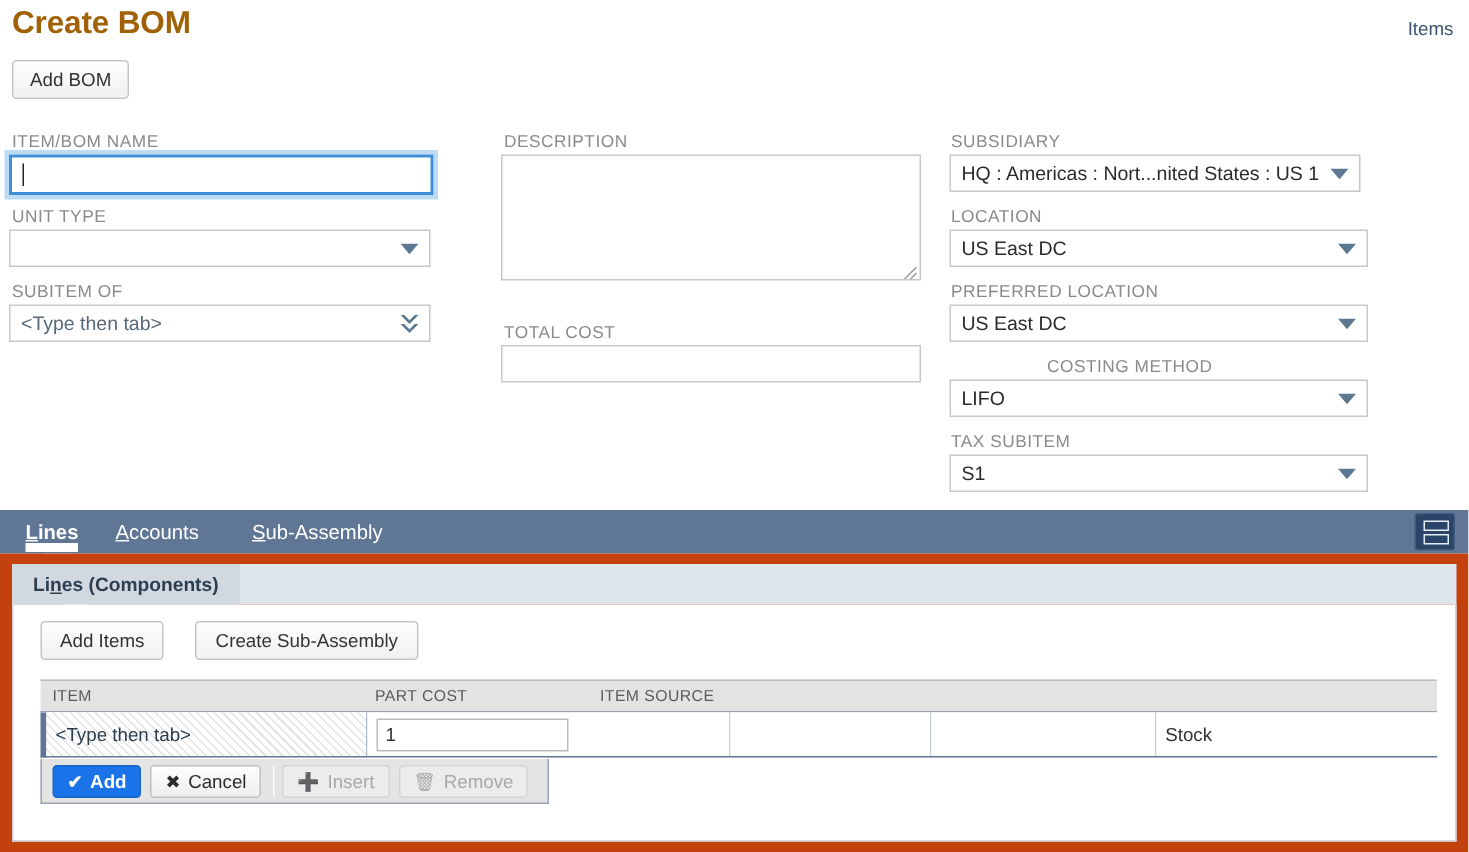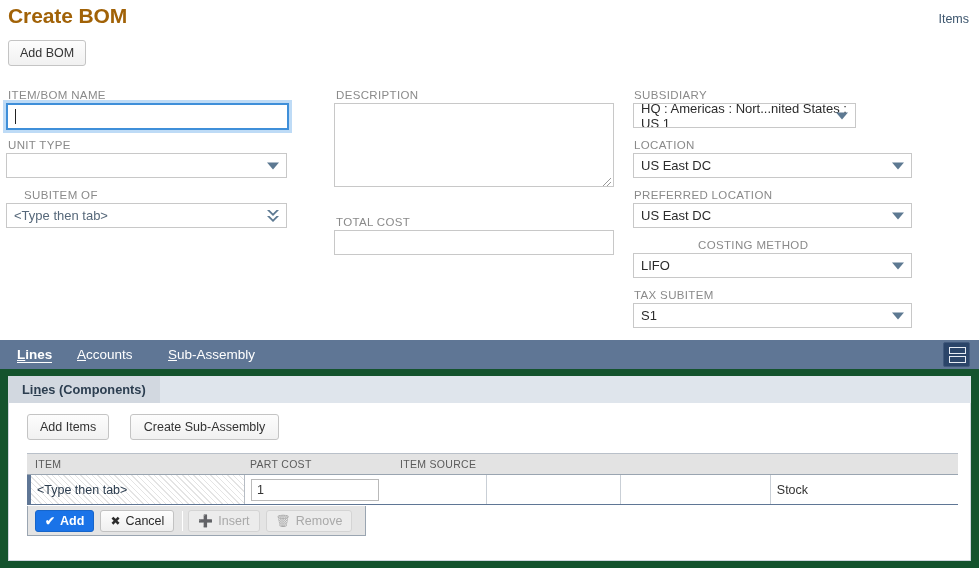--- a/index.html
+++ b/index.html
@@ -71,32 +71,32 @@
     position:absolute; right:6px; top:50%; transform:translateY(-50%);
     width:14px; height:16px;
   }
   .placeholder-txt { color:#56687a; }
 
   
   #l-item   { position:absolute; left:8px;  top:8px;  }
   #f-item   { position:absolute; left:6px;  top:23px; width:283px; }
   #l-unit   { position:absolute; left:8px;  top:58px; }
   #f-unit   { position:absolute; left:6px;  top:73px; width:281px; }
-  #l-sub    { position:absolute; left:8px;  top:108px;margin-left:16px;}
+  #l-sub    { position:absolute; left:8px;  top:108px;}
   #f-sub    { position:absolute; left:6px;  top:123px;width:281px; }
   
   #l-desc   { position:absolute; left:336px;top:8px;  }
   #f-desc   { position:absolute; left:334px;top:23px; width:280px; height:84px;
               align-items:flex-start; padding-top:4px; }
   .resizer { position:absolute; right:1px; bottom:1px; width:10px; height:10px; }
   #l-total  { position:absolute; left:336px;top:135px;}
   #f-total  { position:absolute; left:334px;top:150px;width:280px; }
   
   #l-subsid { position:absolute; left:634px;top:8px;  }
-  #f-subsid { position:absolute; left:633px;top:23px; width:223px; }
+  #f-subsid { position:absolute; left:633px;top:23px; width:274px; }
   #l-loc    { position:absolute; left:634px;top:58px; }
   #f-loc    { position:absolute; left:633px;top:73px; width:279px; }
   #l-pref   { position:absolute; left:634px;top:108px;}
   #f-pref   { position:absolute; left:633px;top:123px;width:279px; }
   #l-cost   { position:absolute; left:656px;top:158px;margin-left:42px;}
   #f-cost   { position:absolute; left:633px;top:173px;width:279px; }
   #l-tax    { position:absolute; left:634px;top:208px;}
   #f-tax    { position:absolute; left:633px;top:223px;width:279px; }
 
   
@@ -104,21 +104,21 @@
     position:absolute; left:0; top:340px; width:979px; height:29px;
     background:#5f7695;
   }
   .tab {
     position:absolute; top:7px; height:18px;
     color:#ffffff; font-size:13.5px; cursor:pointer;
     font-family:"Liberation Sans", sans-serif;
   }
   .tab u { text-decoration:underline; }
   .tab.active { font-weight:bold; }
-  .tab.active .tab-txt { border-bottom:1px solid #ffffff; }
+  .tab.active .tab-txt { border-bottom:6px solid #ffffff; }
   #tab0 { left:17px; }
   #tab1 { left:77px; }
   #tab2 { left:168px; }
   .tab-point {
     position:absolute; left:30px; top:29px;
     width:0;height:0;
     border-left:9px solid transparent; border-right:9px solid transparent;
     border-top:8px solid #ffffff;
   }
   .hamburger {
@@ -130,21 +130,21 @@
   .hamburger i {
     position:absolute; left:5px; width:17px; height:7px;
     border:1px solid #e6ecf4; background:transparent;
   }
   .hamburger i.a { top:4px; }
   .hamburger i.b { top:13px; }
 
   
   .sublist {
     position:absolute; left:0; top:369px; width:979px; height:199px;
-    background:#14532d;
+    background:#c2410c;
     text-align:right;
   }
   .subtabs {
     position:absolute; left:8px; top:7px; width:963px; height:27px;
     background:#dfe5ec;
   }
   .subtab-active {
     position:absolute; left:0; top:0; height:27px;
     background:#d2d8e0; padding:0 14px;
     display:flex; align-items:center;

